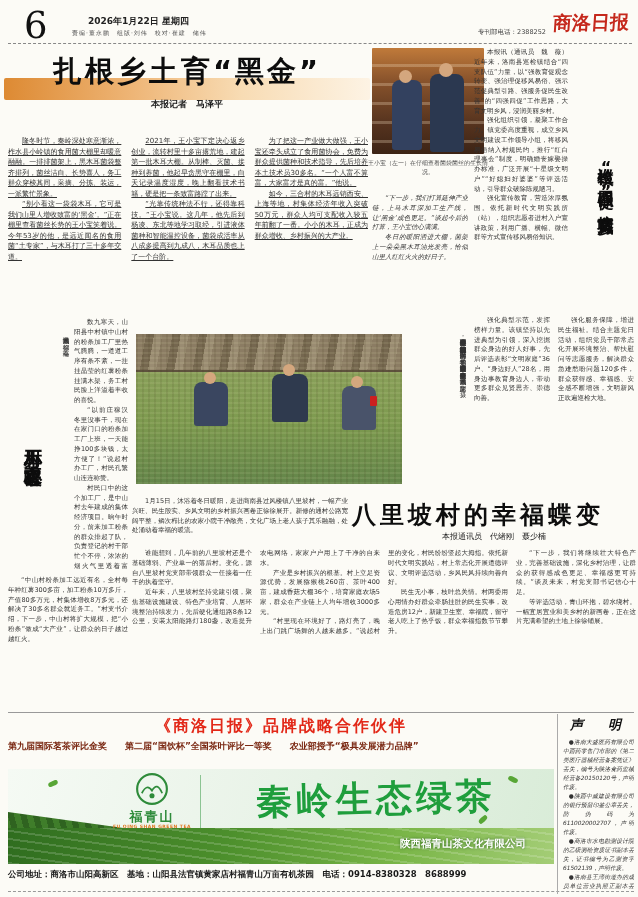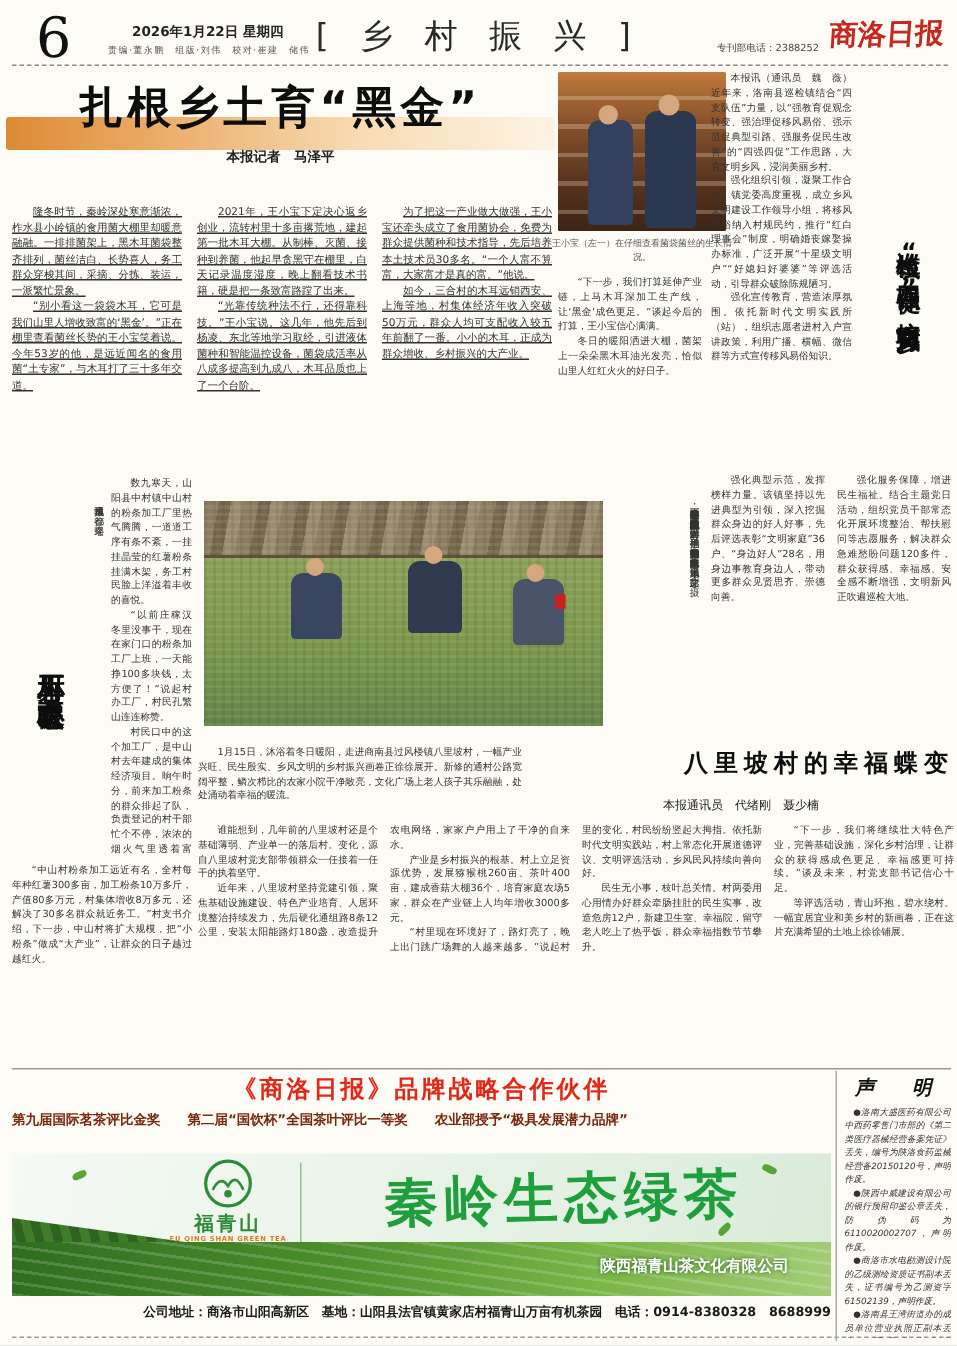--- a/index.html
+++ b/index.html
@@ -19,21 +19,21 @@
   .hr-dot{left:8px;width:624px;top:43px;border-top:1px dashed #888;height:0;}
   
   .m-head{left:8px;top:52px;width:358px;height:66px;}
   .m-ribbon{position:absolute;left:-4px;top:26px;width:366px;height:22px;border-radius:2px;
             background:linear-gradient(90deg,#dd8a33,#eeb576 35%,#f8dcb4 65%,#fdf3e4);}
   .m-title{position:absolute;left:0;top:0;width:100%;text-align:center;font-size:29px;font-weight:900;
            color:#0d0d0d;letter-spacing:3px;}
   .m-byline{position:absolute;left:0;top:46px;width:100%;text-align:center;font-size:9px;font-weight:bold;}
   .m-text{left:8px;top:136px;width:360px;height:190px;column-count:3;column-gap:10px;
           font-size:7px;line-height:1.5;color:#333;text-decoration:underline;}
-  .m-text-cont{left:372px;top:184px;width:96px;height:144px;font-size:6.5px;line-height:1.5;color:#333;}
+  .m-text-cont{left:372px;top:194px;width:96px;height:144px;font-size:6.5px;line-height:1.5;color:#333;font-style:italic;}
   
   .photo1{left:372px;top:48px;width:112px;height:106px;overflow:hidden;border-radius:1px;
           background:linear-gradient(180deg,#c07a3a 0%,#8a542c 30%,#57341f 70%,#3c2415 100%);}
   .photo1 .shelves{position:absolute;inset:0;
           background:repeating-linear-gradient(180deg,transparent 0 16px,rgba(245,225,195,.28) 16px 19px);}
   .fig{position:absolute;border-radius:8px 8px 3px 3px;}
   .head{position:absolute;border-radius:50%;background:#d4a77e;}
   .cap1{left:368px;top:158px;width:120px;font-size:6px;color:#555;text-align:center;line-height:1.5;}
   
   .r-text{left:474px;top:48px;width:94px;height:262px;font-size:6.5px;line-height:1.5;color:#333;}
@@ -57,21 +57,21 @@
           border-bottom:2px solid #5e523d;}
   .photo2 .speckle{position:absolute;inset:0;
           background:repeating-linear-gradient(90deg,rgba(60,50,20,.10) 0 2px,transparent 2px 6px),
                      repeating-linear-gradient(0deg,rgba(230,230,180,.10) 0 2px,transparent 2px 5px);}
   .armband{position:absolute;background:#cc2020;border-radius:1px;}
   .cap2{left:406px;top:334px;width:62px;height:150px;writing-mode:vertical-rl;text-orientation:upright;
         font-size:6.5px;line-height:1.7;color:#333;overflow:hidden;}
   
   .b-intro{left:132px;top:497px;width:216px;height:48px;font-size:6.5px;line-height:1.5;color:#333;}
   .b-headwrap{left:352px;top:497px;width:284px;height:48px;}
-  .b-title{position:absolute;top:2px;width:100%;text-align:right;font-size:16px;font-weight:900;
+  .b-title{position:absolute;top:2px;width:100%;text-align:left;font-size:24px;font-weight:900;
            letter-spacing:4px;color:#0d0d0d;}
   .b-byline{position:absolute;top:34px;width:100%;text-align:center;font-size:8px;color:#222;}
   .b-cols{left:132px;top:549px;width:504px;height:162px;column-count:4;column-gap:8px;
           font-size:6.5px;line-height:1.5;color:#333;}
   
   .hr-solid{left:8px;width:626px;top:712px;border-top:1px solid #999;height:0;}
   .ad{left:8px;top:716px;width:546px;height:148px;}
   .ad-title{position:absolute;top:0;width:100%;text-align:center;font-size:16px;font-weight:900;
             color:#e22818;letter-spacing:2px;}
   .ad-awards{position:absolute;top:24px;width:100%;text-align:left;font-size:9px;font-weight:bold;
@@ -88,38 +88,37 @@
   .banner .divider{position:absolute;left:192px;top:6px;height:58px;border-left:1px solid #8cc493;}
   .slogan{position:absolute;left:200px;top:6px;width:336px;text-align:center;font-size:36px;font-weight:900;
           color:#1f9e3c;letter-spacing:4px;font-family:"DejaVu Serif","Liberation Serif",serif;
           transform:rotate(-1.5deg);}
   .terraces{position:absolute;left:0;top:112px;width:546px;height:36px;overflow:hidden;
           background:linear-gradient(100deg,#2f6d1f 0%,#4c8f2c 40%,#7ab648 72%,#a4cd76 100%);}
   .terraces .rows{position:absolute;inset:0;
           background:repeating-linear-gradient(8deg,rgba(255,255,255,.16) 0 2px,transparent 2px 8px);}
   .company{position:absolute;right:28px;top:9px;font-size:10.5px;font-weight:900;color:#fff;
            text-shadow:0 0 3px rgba(0,60,0,.7);}
-  .address{left:8px;top:869px;width:546px;text-align:right;font-size:8.5px;font-weight:bold;color:#1a1a1a;}
+  .address{left:8px;top:869px;width:546px;text-align:left;font-size:8.5px;font-weight:bold;color:#1a1a1a;}
   .hr-bottom{left:8px;width:626px;top:891px;border-top:1px dashed #999;height:0;}
   
   .st-vline{left:557px;top:714px;height:180px;border-left:1px solid #aaa;width:0;}
   .statement{left:563px;top:716px;width:71px;height:176px;overflow:hidden;font-style:italic;}
   .st-title{text-align:center;font-size:13px;font-weight:900;letter-spacing:6px;color:#111;margin-bottom:4px;}
   .st-items{font-size:5.8px;line-height:1.55;text-align:justify;color:#333;}
   .st-items .para{text-indent:1em;}
 </style>
 </head>
 <body>
 
 <div class="page">
 
   <div class="abs pagenum">6</div>
   <div class="abs dateline">2026年1月22日 星期四</div>
   <div class="abs credits">责编·董永鹏　组版·刘伟　校对·崔建　储伟</div>
-  <div class="abs section">[ 乡 村 振 兴 ]</div>
   <div class="abs phone">专刊部电话：2388252</div>
   <div class="abs masthead">商洛日报</div>
   <div class="abs hr-dot"></div>
 
   <div class="abs m-head">
     <div class="m-ribbon"></div>
     <div class="m-title">扎根乡土育“黑金”</div>
     <div class="m-byline">本报记者　马泽平</div>
   </div>
 

